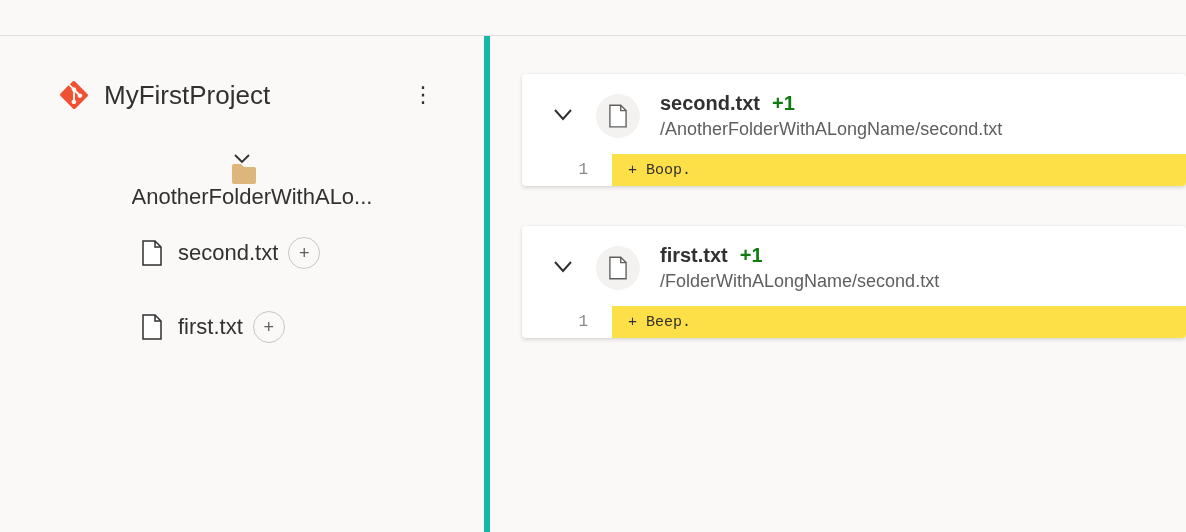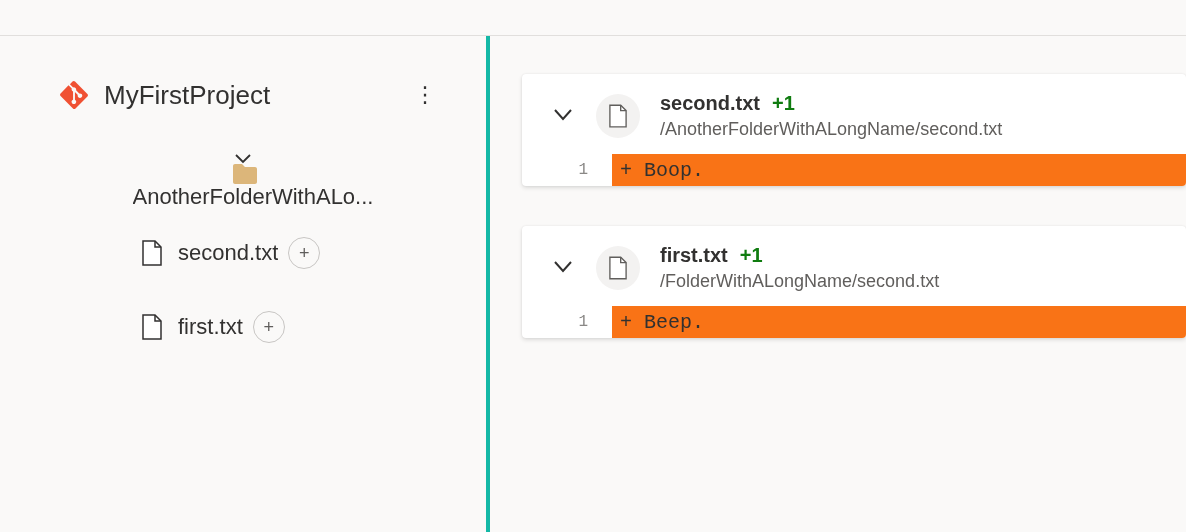--- a/index.html
+++ b/index.html
@@ -15,21 +15,21 @@
       border-bottom: 1px solid #e1dfdd;
       background: #faf9f8;
     }
     .main {
       display: flex;
       height: calc(100% - 36px);
     }
     .sidebar {
       width: 490px;
       flex-shrink: 0;
-      border-right: 4px solid #14b8a6;
+      border-right: 6px solid #14b8a6;
       padding: 40px 40px 40px 60px;
     }
     .project-header {
       display: flex;
       align-items: center;
       margin-bottom: 40px;
     }
     .git-icon {
       width: 28px;
       height: 28px;
@@ -162,27 +162,27 @@
       width: 90px;
       text-align: right;
       padding-right: 24px;
       font-family: Consolas, "Courier New", monospace;
       font-size: 16px;
       color: #8a8886;
       flex-shrink: 0;
     }
     .line-content {
       flex: 1;
-      background: #f97316;
+      background: #fde047;
       height: 100%;
       display: flex;
       align-items: center;
-      padding-left: 8px;
+      padding-left: 16px;
       font-family: Consolas, "Courier New", monospace;
-      font-size: 20px;
+      font-size: 15px;
       color: #323130;
     }
   </style>
 </head>
 <body>
 
 <div class="topbar"></div>
 
 <div class="main">
   <div class="sidebar">

